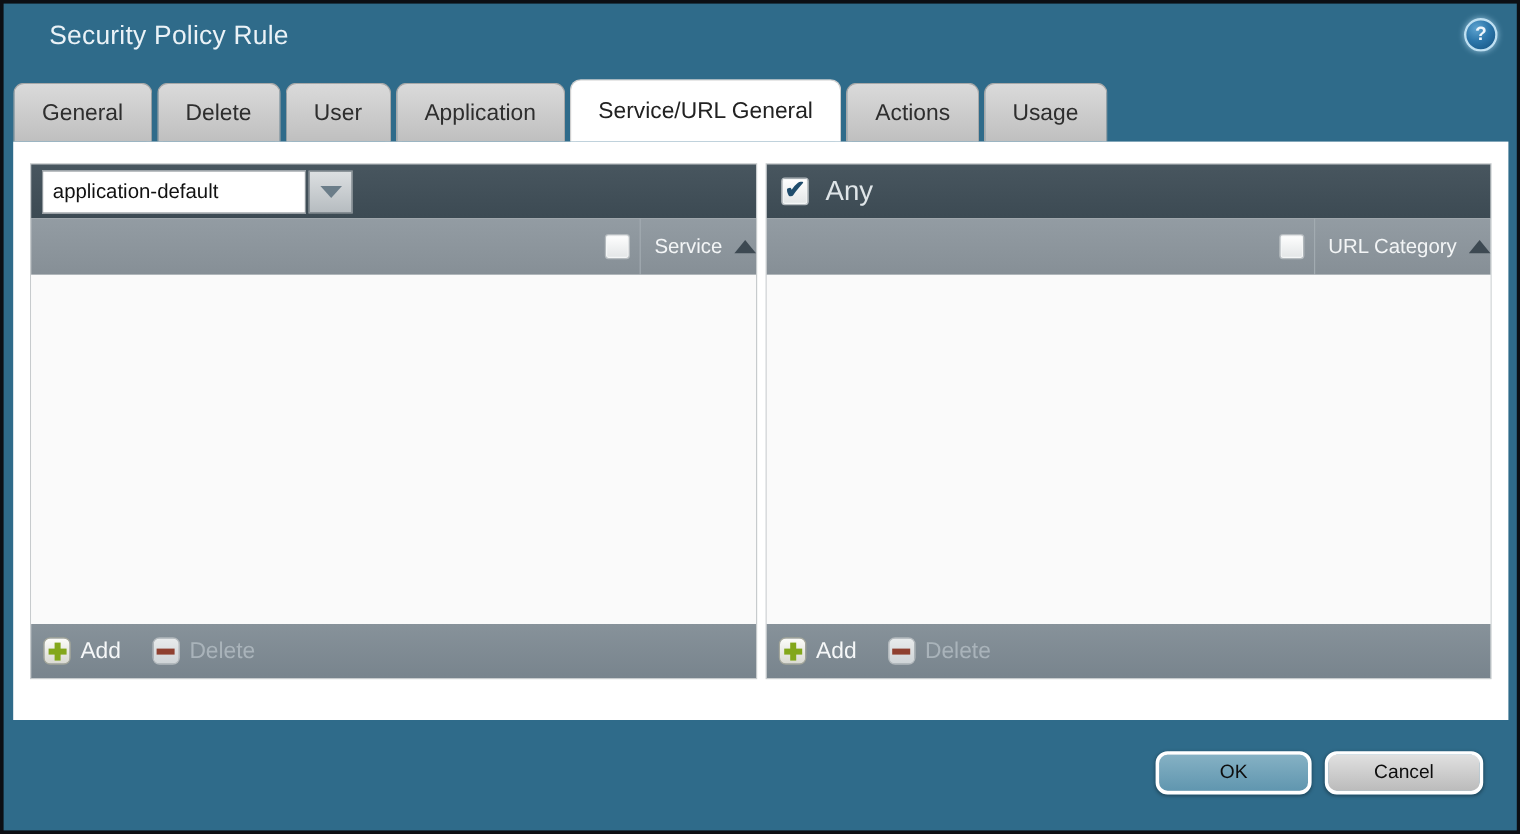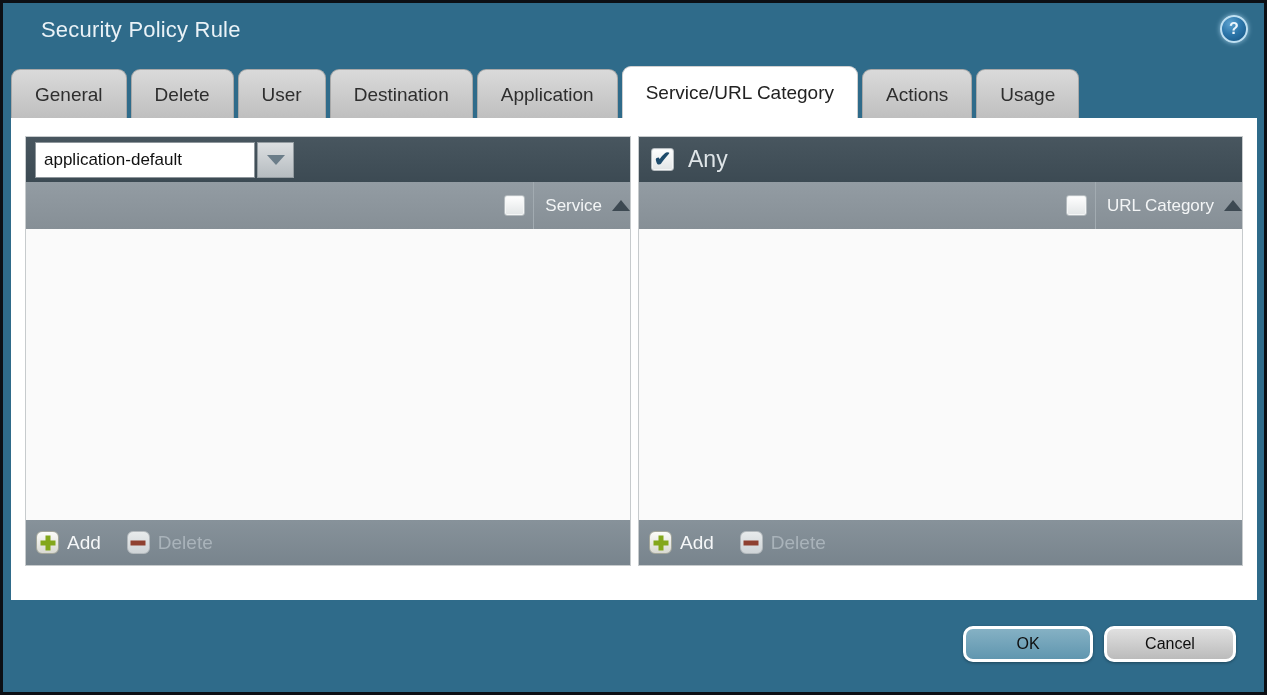--- a/index.html
+++ b/index.html
@@ -206,23 +206,22 @@
   <div class="title">Security Policy Rule</div>
 
   <div class="help-btn">
     <span>?</span>
   </div>
 
   <div class="tabs">
     <div class="tab">General</div>
     <div class="tab">Delete</div>
     <div class="tab">User</div>
-    <div class="tab">Destination</div>
     <div class="tab">Application</div>
-    <div class="tab active">Service/URL Category</div>
+    <div class="tab active">Service/URL General</div>
     <div class="tab">Actions</div>
     <div class="tab">Usage</div>
   </div>
 
   <div class="content">
 
     <div class="panel left">
       <div class="panel-topbar">
         <div class="dropdown">
           <input class="dropdown-input" type="text" value="application-default" style="">

